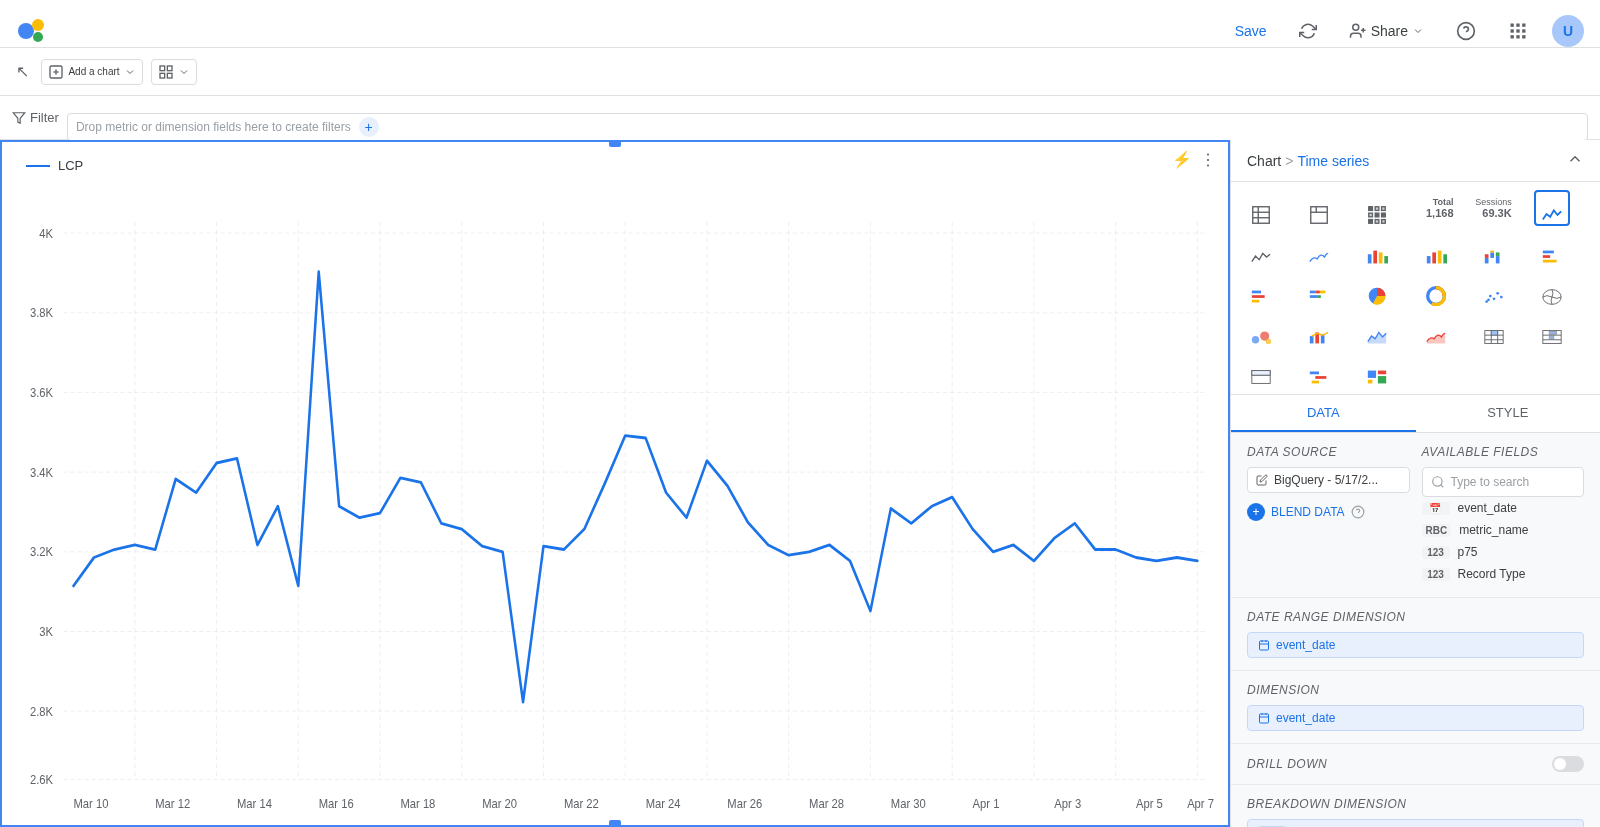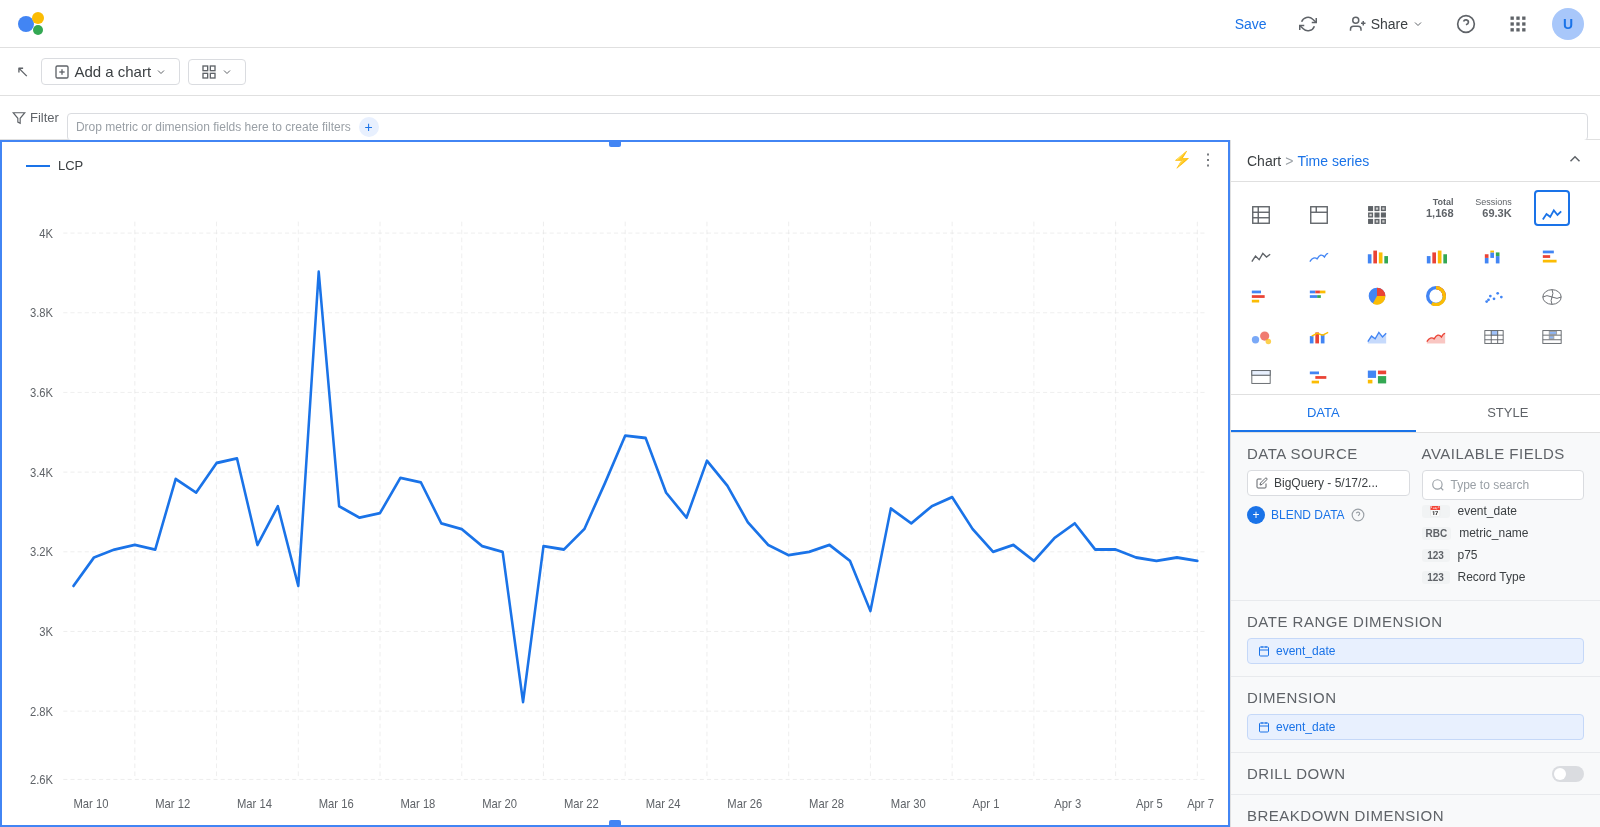--- a/index.html
+++ b/index.html
@@ -3,21 +3,21 @@
   <meta charset="utf-8">
   <style>
     * { box-sizing: border-box; margin: 0; padding: 0; }
     body { font-family: 'Google Sans', Arial, sans-serif; background: #f8f9fa; font-size: 13px; overflow: hidden; }
 
     
     #topbar {
       height: 48px;
       background: #fff;
       display: flex;
-      align-items: center;
+      align-items: flex-end;
       padding: 0 16px;
       border-bottom: 1px solid #e0e0e0;
       justify-content: space-between;
     }
     #topbar-left { display: flex; align-items: center; gap: 12px; }
     #topbar-right { display: flex; align-items: center; gap: 16px; }
     .topbar-btn {
       background: none; border: none; cursor: pointer;
       display: flex; align-items: center; gap: 4px;
       color: #3c4043; font-size: 14px; padding: 4px 8px; border-radius: 4px;
@@ -39,21 +39,21 @@
       background: #fff;
       display: flex;
       align-items: center;
       padding: 0 12px;
       border-bottom: 1px solid #e0e0e0;
       gap: 8px;
     }
     .toolbar-btn {
       display: flex; align-items: center; gap: 4px;
       background: none; border: 1px solid #dadce0; border-radius: 4px;
-      padding: 4px 12px; cursor: pointer; font-size: 15px; color: #3c4043;
+      padding: 4px 6px; cursor: pointer; font-size: 10px; color: #3c4043;
     }
     .cursor-icon { font-size: 16px; color: #5f6368; cursor: pointer; padding: 4px; }
 
     
     #filterbar {
       height: 44px;
       background: #fff;
       display: flex;
       align-items: center;
       padding: 0 12px;
@@ -179,23 +179,23 @@
       overflow-y: auto;
       padding: 0;
     }
 
     
     .panel-section {
       padding: 12px 16px;
       border-bottom: 1px solid #e8eaed;
     }
     .section-label {
-      font-size: 15px; color: #5f6368;
+      font-size: 12px; color: #5f6368;
       text-transform: uppercase; letter-spacing: 0.5px;
-      margin-bottom: 8px; font-weight: 500;
+      margin-bottom: 8px; font-weight: 500; font-style: italic;
     }
     .field-chip {
       display: flex; align-items: center; gap: 6px;
       background: #e8f5e9; border-radius: 4px;
       padding: 5px 10px; font-size: 12px; color: #1e8e3e;
       border: 1px solid #c8e6c9;
     }
     .field-chip.blue { background: #e8f0fe; color: #1a73e8; border-color: #c5d8f8; }
 
     

